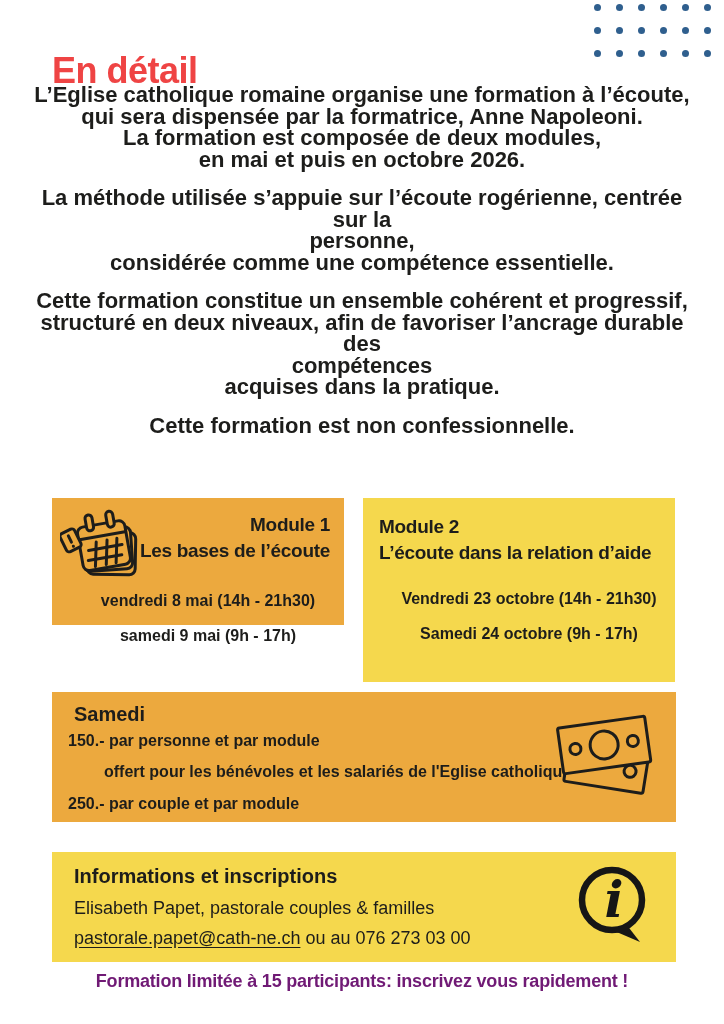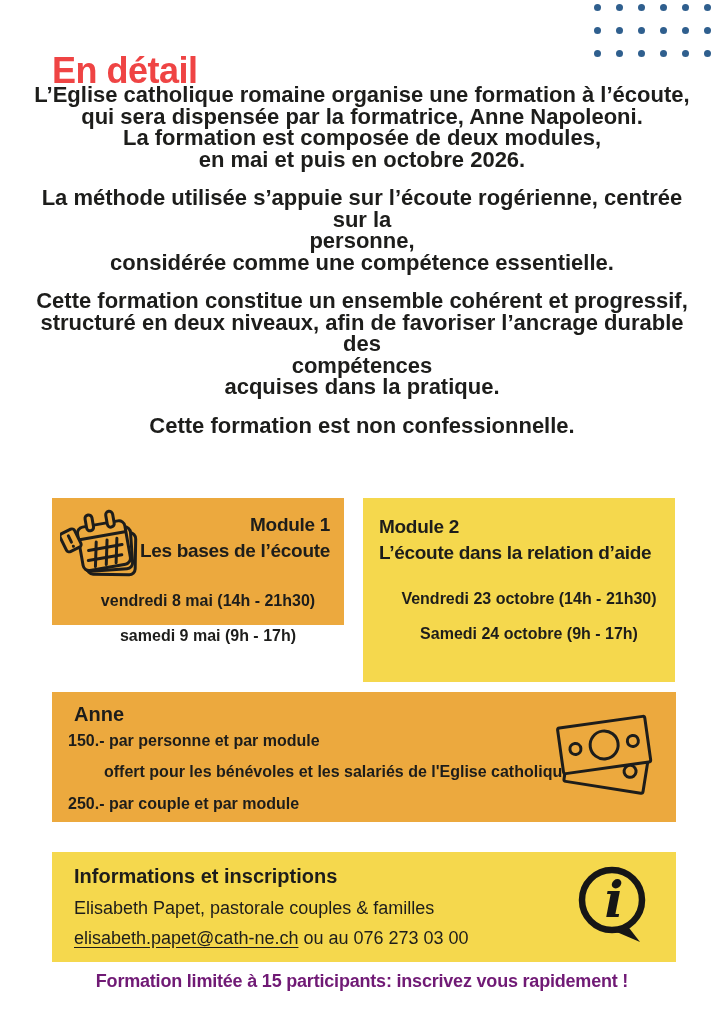--- a/index.html
+++ b/index.html
@@ -130,21 +130,21 @@
   <div class="card yellow module2">
     <div class="m-head">
       <div>Module 2</div>
       <div>L’écoute dans la relation d’aide</div>
     </div>
     <div class="m-date d1">Vendredi 23 octobre (14h - 21h30)</div>
     <div class="m-date d2">Samedi 24 octobre (9h - 17h)</div>
   </div>
 
   <div class="card orange fees">
-    <div class="fees-title">Anne</div>
+    <div class="fees-title">Samedi</div>
     <div class="fees-line l1">150.- par personne et par module</div>
     <div class="fees-line l2">offert pour les bénévoles et les salariés de l'Eglise catholique</div>
     <div class="fees-line l3">250.- par couple et par module</div>
     <svg class="money-icon" viewBox="0 0 100 92">
       <g stroke="#1d1d1b" stroke-width="3" stroke-linejoin="round">
         <g transform="rotate(9 55 62)">
           <rect x="12" y="40" width="80" height="40" rx="2" fill="#eca93e"></rect>
           <circle cx="76" cy="60" r="6" fill="none"></circle>
           <circle cx="30" cy="60" r="6" fill="none"></circle>
         </g>
@@ -155,21 +155,21 @@
           <circle cx="79" cy="37" r="5.5" fill="none"></circle>
         </g>
       </g>
     </svg>
   </div>
 
   <div class="card yellow info">
     <div class="info-title">Informations et inscriptions</div>
     <div class="info-line l1">Elisabeth Papet, pastorale couples &amp; familles</div>
     <div class="info-line l2">
-      <span class="email">elisabeth.papet@cath-ne.ch</span><span> ou au 076 273 03 00</span>
+      <span class="email">pastorale.papet@cath-ne.ch</span><span> ou au 076 273 03 00</span>
     </div>
     <svg class="info-icon" viewBox="0 0 80 92">
       <circle cx="38" cy="40" r="30" fill="none" stroke="#161616" stroke-width="6.5"></circle>
       <path d="M52 64 L66 82 L38 70 Z" fill="#161616"></path>
       <text x="40" y="57" text-anchor="middle" font-family="DejaVu Serif, serif" font-style="italic" font-weight="bold" font-size="50" fill="#161616">i</text>
     </svg>
   </div>
 
   <div class="capacity">Formation limitée à 15 participants: inscrivez vous rapidement !</div>
 

